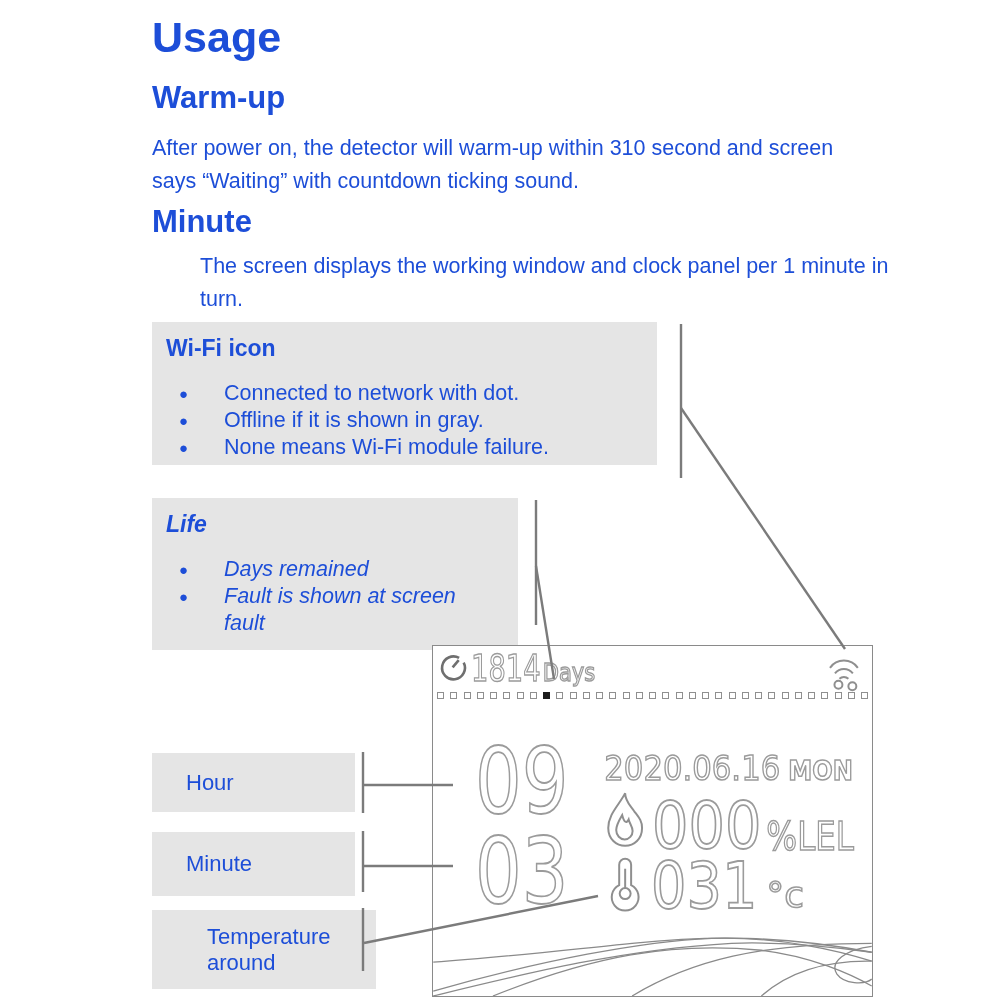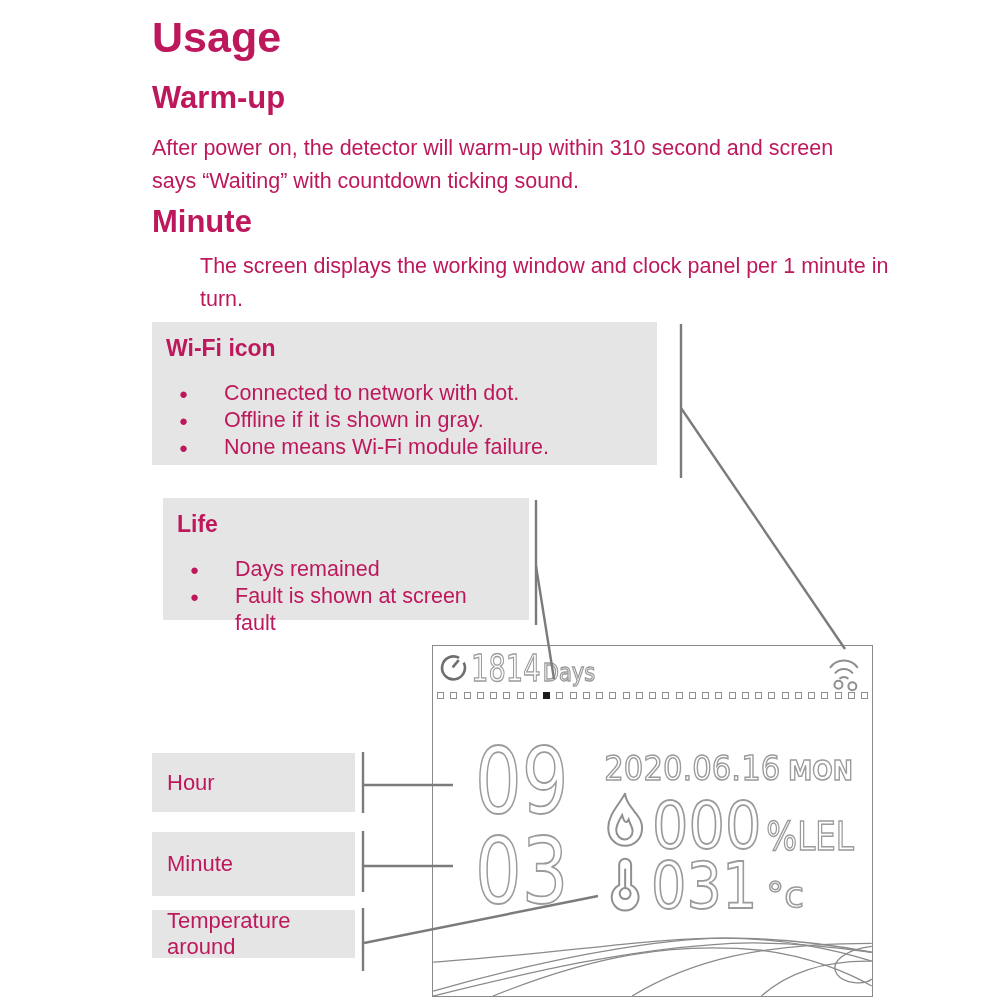--- a/index.html
+++ b/index.html
@@ -1,40 +1,40 @@
 <!DOCTYPE html>
 <html><head>
 <meta charset="utf-8">
 <style>
   html,body{margin:0;padding:0;background:#fff;}
   .page{position:relative;width:1000px;height:1000px;background:#ffffff;overflow:hidden;
-        font-family:"Liberation Sans",sans-serif;color:#be185d;}
+        font-family:"Liberation Sans",sans-serif;color:#1d4ed8;}
   
   .h1{position:absolute;left:152px;top:14px;font-size:43px;font-weight:bold;line-height:1.1;}
   .h2{position:absolute;left:152px;font-size:31px;font-weight:bold;line-height:1.1;}
   .h2.warmup{top:81px;}
   .h2.working{top:205px;}
   .para{position:absolute;left:152px;width:715px;font-size:21.5px;line-height:33px;}
   .para.p1{top:132px;}
   .para.p2{top:250px;margin-left:48px;}
   
   .callout{position:absolute;background:#e5e5e5;}
   .callout .c-title{font-size:23px;font-weight:bold;padding:13px 0 6px 14px;}
   .callout ul{list-style:none;margin:12px;padding:0;}
   .callout li{position:relative;padding-left:60px;padding-right:8px;
               font-size:21.5px;line-height:27px;}
   .callout li::before{content:"●";position:absolute;left:15px;top:0;font-size:15px;}
   .box-wifi{left:152px;top:322px;width:505px;height:143px;}
-  .box-life{left:163px;top:498px;width:366px;height:122px;}
+  .box-life{left:152px;top:498px;width:366px;height:152px;font-style:italic;}
   .label-box{position:absolute;left:152px;width:203px;background:#e5e5e5;
              font-size:22px;line-height:26px;display:flex;align-items:center;}
-  .label-box .lbl{padding-left:15px;width:165px;}
+  .label-box .lbl{padding-left:15px;width:165px;margin-left:19px;}
   .label-hour{top:753px;height:59px;}
   .label-minute{top:832px;height:64px;}
-  .label-temp{top:910px;height:48px;}
+  .label-temp{top:910px;height:79px;padding-left:21px;}
   
   .overlay{position:absolute;left:0;top:0;width:1000px;height:1000px;pointer-events:none;z-index:5;}
   .overlay line{stroke:#7b7b7b;stroke-width:2.4;}
   
   .screen{position:absolute;left:432px;top:645px;width:441px;height:352px;
           border:1.6px solid #8a8a8a;box-sizing:border-box;background:#fff;z-index:1;}
   .screen-svg{position:absolute;left:0;top:0;width:100%;height:100%;}
   .screen-svg text{font-family:"DejaVu Sans",sans-serif;fill:none;stroke:#9b9b9b;}
   .screen-svg .big{stroke-width:1.8px;}
   .screen-svg .mid{stroke-width:1.5px;}

